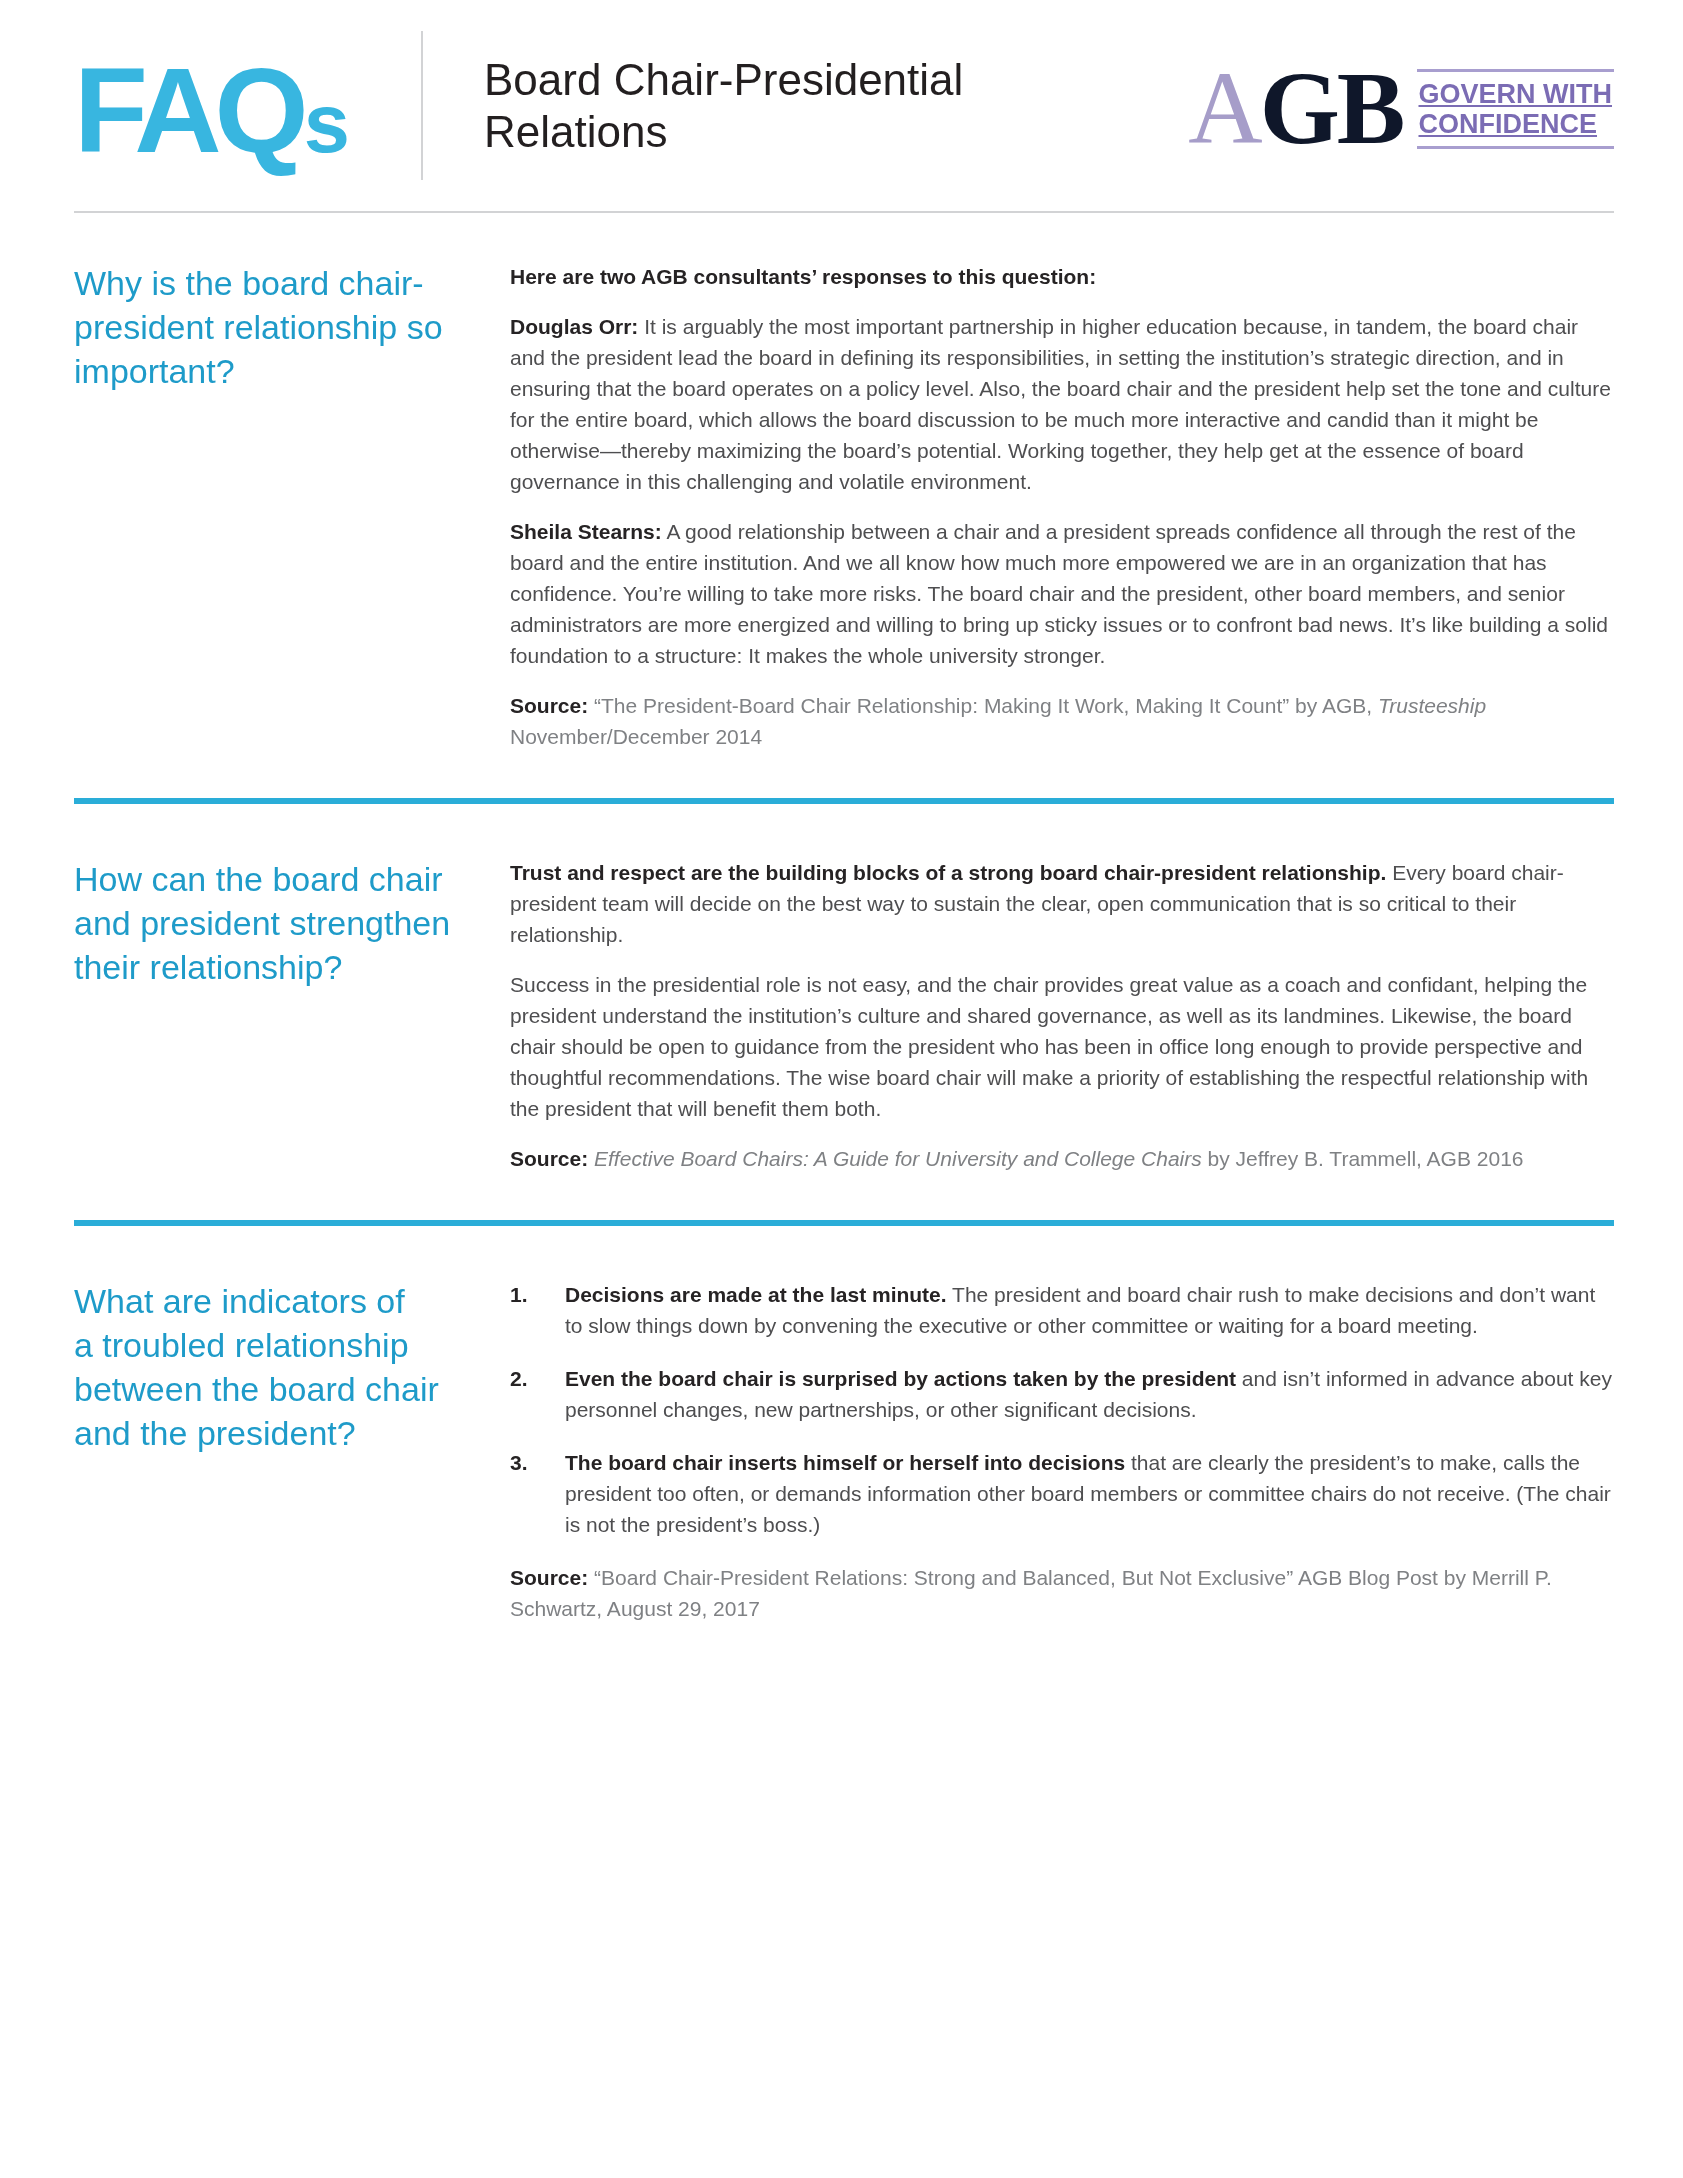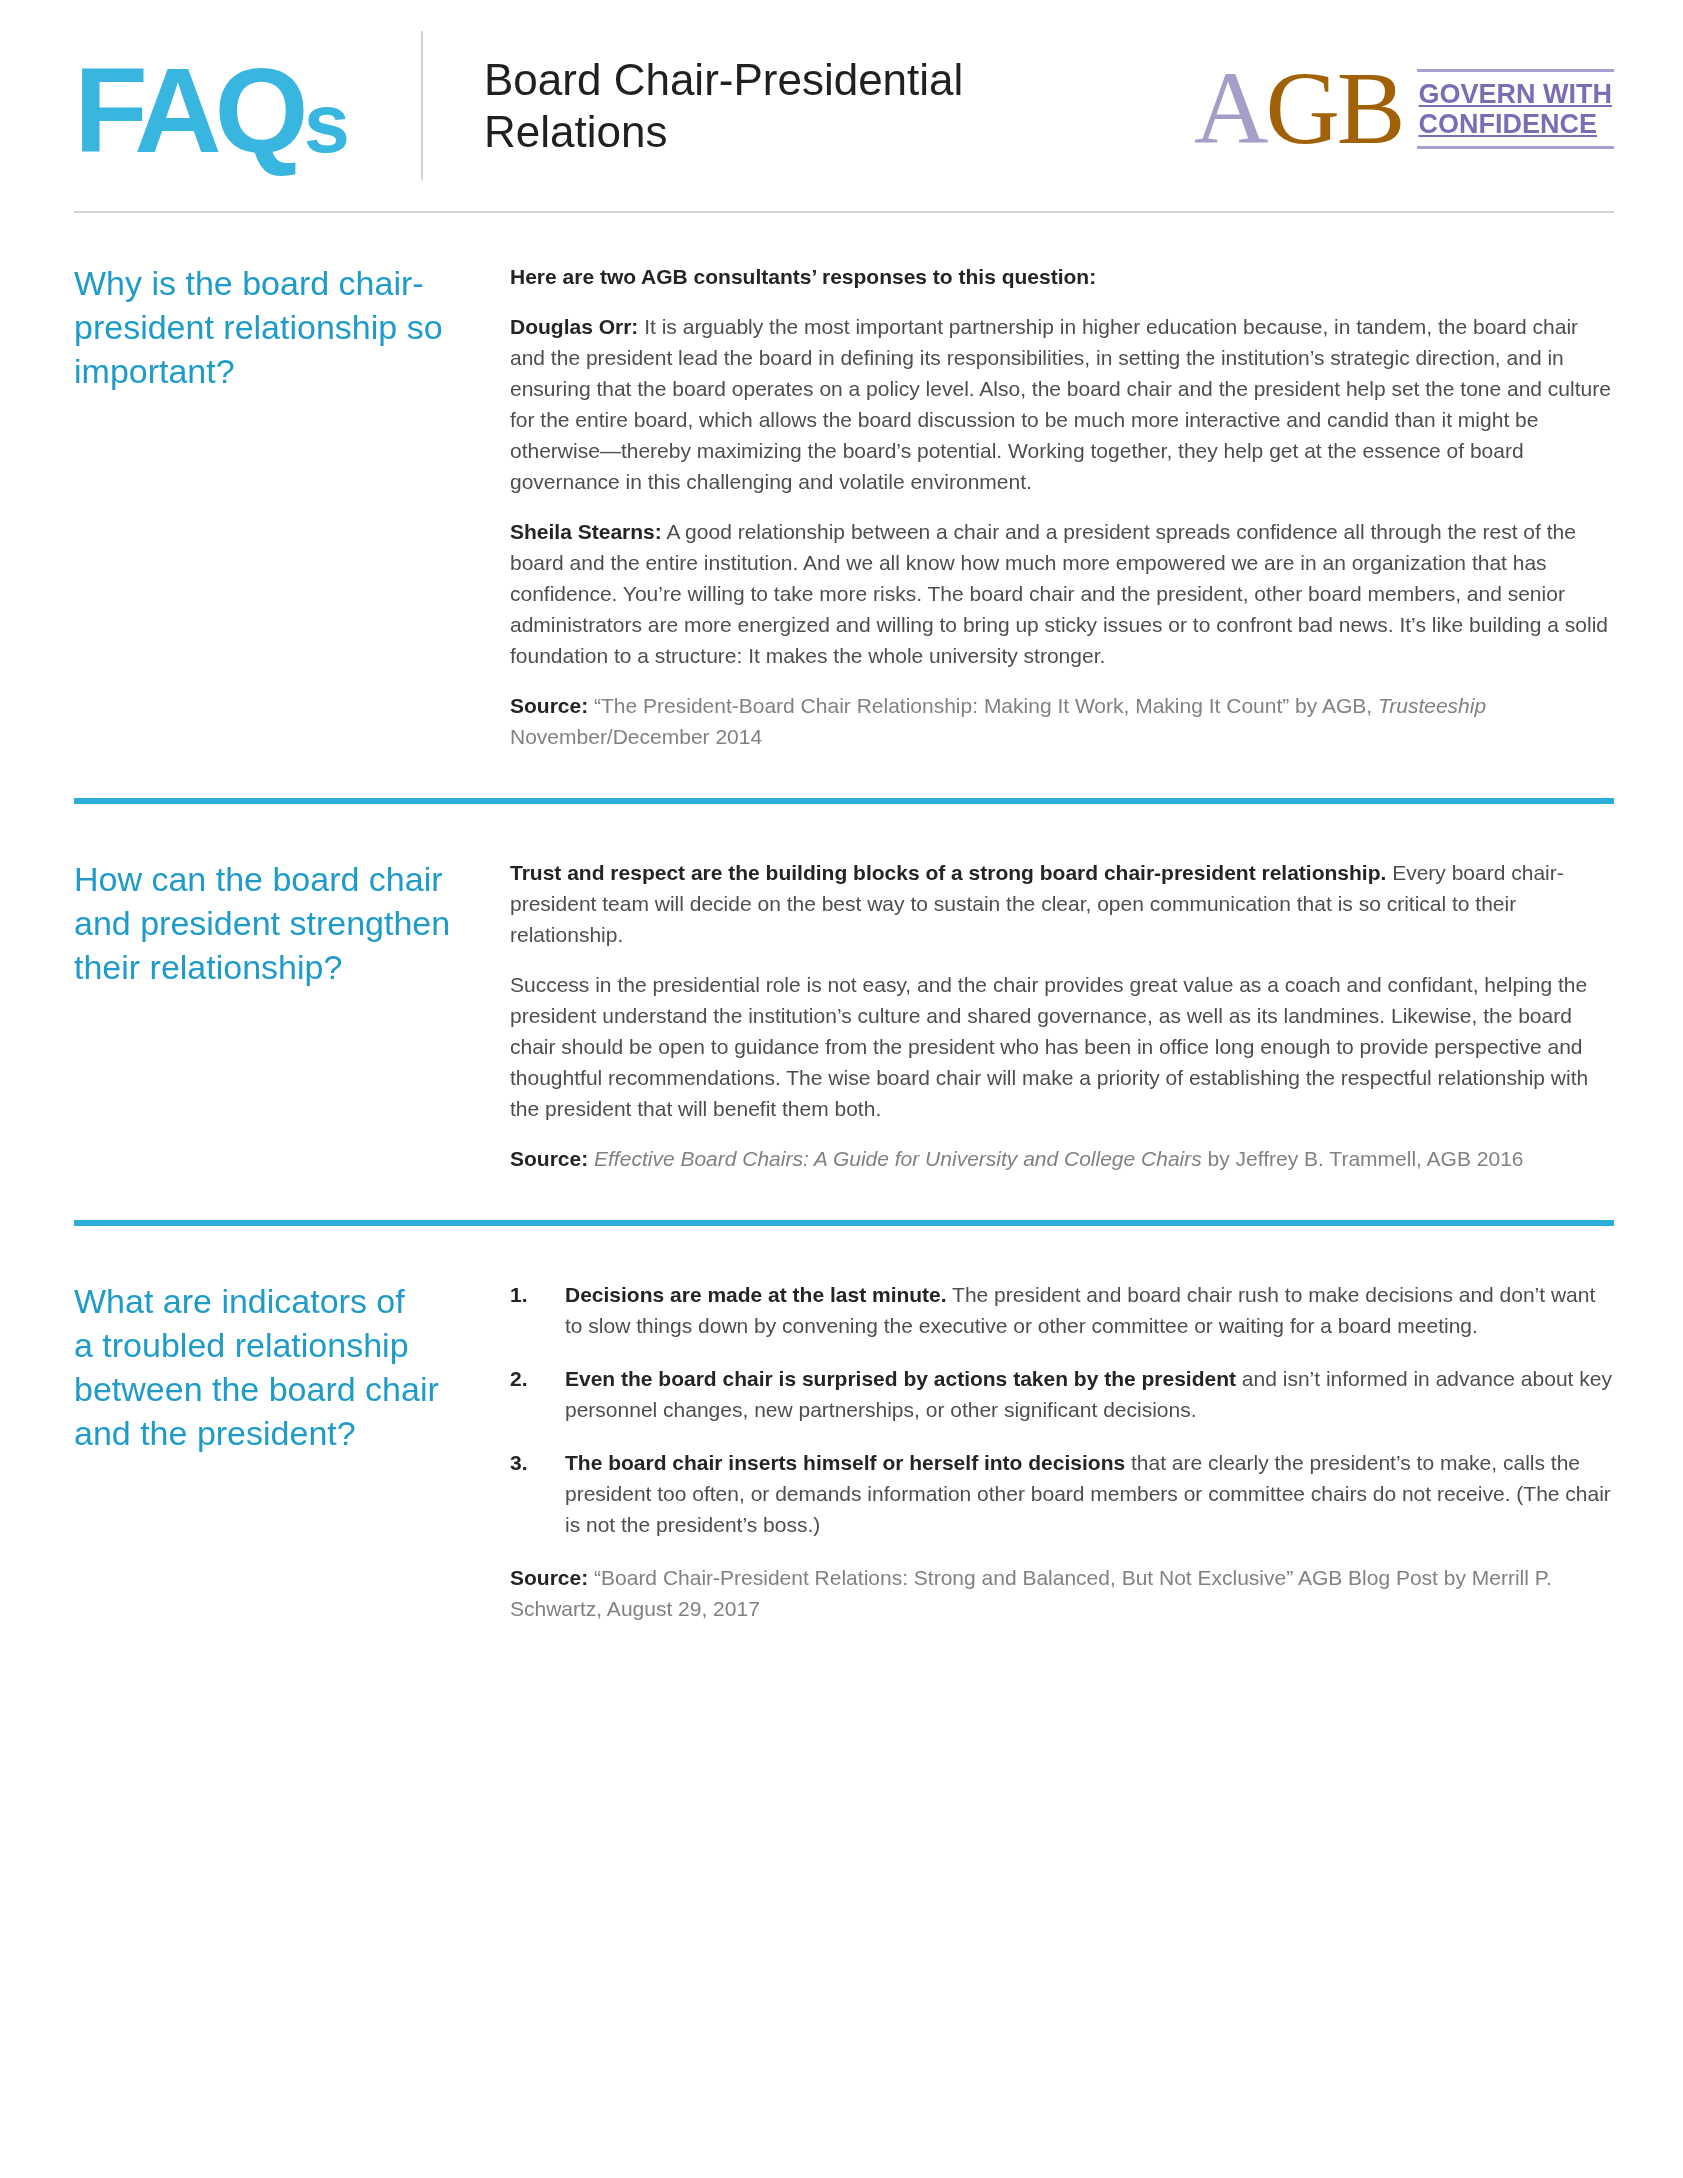--- a/index.html
+++ b/index.html
@@ -15,21 +15,21 @@
     display:flex; align-items:center;
   }
   .faq-block { width:347px; flex-shrink:0; display:flex; align-items:baseline; padding-top:10px; }
   .faq-big  { font-size:121px; font-weight:800; color:#38b6e0; letter-spacing:-7px; line-height:1; }
   .faq-s    { font-size:83px;  font-weight:800; color:#38b6e0; letter-spacing:-2px; line-height:1; margin-left:2px; }
   .v-rule   { width:2px; background:#d2d3d5; height:149px; flex-shrink:0; }
   .doc-title { padding-left:32px; font-size:44px; line-height:52px; color:#231f20; font-weight:500;margin-left:29px; }
   .agb-block { margin-left:auto; display:flex; align-items:center; padding-top:6px; }
   .agb-word  { font-family:"Liberation Serif", serif; font-size:103px; line-height:1; letter-spacing:-3px; }
   .agb-a  { color:#a69dc9; }
-  .agb-gb { color:#a16207; }
+  .agb-gb { color:#0f172a;font-weight:bold; }
   .agb-tagline {
     margin-left:14px; border-top:3px solid #a89ecf; border-bottom:3px solid #a89ecf;
     padding:7px 2px; color:#7b6cb4; font-weight:bold; font-size:27px;
     line-height:30px; letter-spacing:0px; white-space:nowrap;text-decoration:underline;
   }
   
   .section { display:flex; margin:0 69px 0 74px; }
   .section.first  { padding-top:48px; }
   .section.later  { padding-top:53px; }
   .q-col { width:436px; flex-shrink:0; padding-right:30px; }

